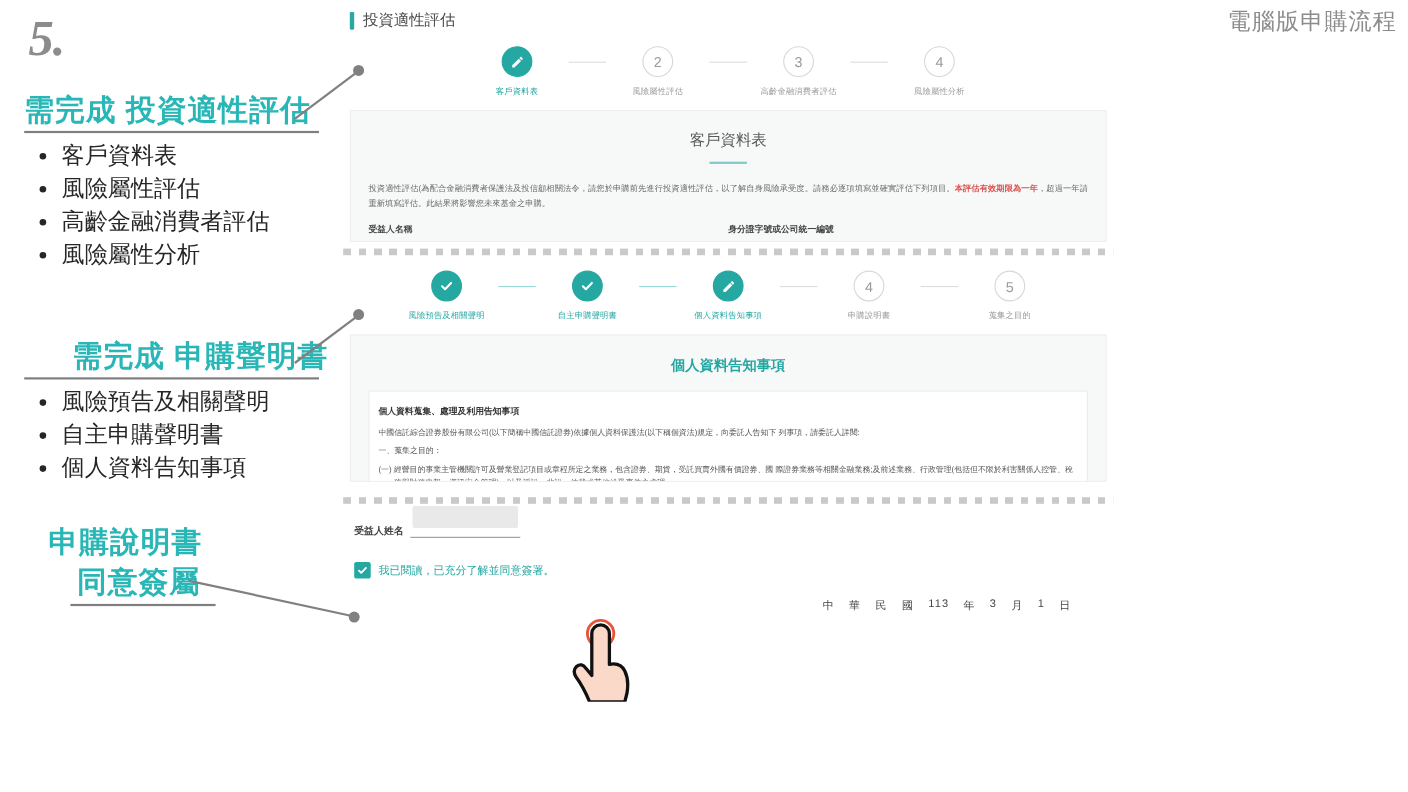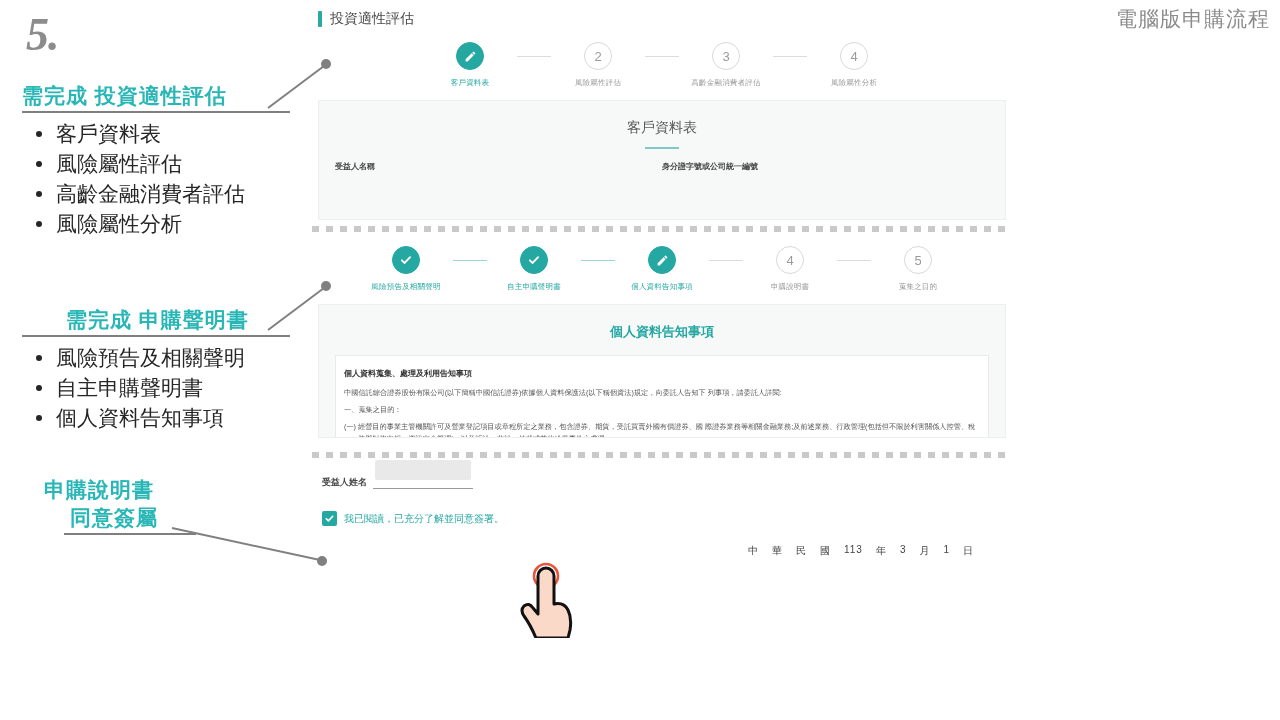--- a/index.html
+++ b/index.html
@@ -12,21 +12,21 @@
 
   
   .slide-num{
     position:absolute;left:26px;top:8px;
     font-family:"Liberation Serif","DejaVu Serif",serif;
     font-size:46px;font-weight:bold;font-style:italic;
     color:#8c8c8c;letter-spacing:-1px;
   }
   .anno{position:absolute;}
   .anno-title{
-    color:#29b6b6;font-size:21px;font-weight:bold;
+    color:#29b6b6;font-size:27px;font-weight:bold;
     letter-spacing:1px;white-space:nowrap;
   }
   .anno-title.two-line{line-height:1.33;}
   .anno-title .indent{display:block;padding-left:26px;}
   .anno-rule{
     height:2px;background:#7f7f7f;margin-top:1px;
   }
   .anno-list{list-style:none;margin:6px 0 0 0;padding:0;}
   .anno-list li{
     position:relative;padding-left:34px;
@@ -238,20 +238,21 @@
       <div class="connector"></div>
       <div class="step">
         <div class="bubble">4</div>
         <div class="lbl">風險屬性分析</div>
       </div>
     </div>
 
     <div class="card" style="margin:12px 12px 0;height:120px;overflow:hidden;">
       <div class="card-title">客戶資料表</div>
       <div class="title-rule"></div>
+      <div class="notice"><span>投資適性評估(為配合金融消費者保護法及投信顧相關法令，請您於申購前先進行投資適性評估，以了解自身風險承受度。請務必逐項填寫並確實評估下列項目。</span><span class="hl">本評估有效期限為一年</span><span>，超過一年請重新填寫評估。此結果將影響您未來基金之申購。</span></div>
       <div class="field-row">
         <div class="f1">受益人名稱</div>
         <div class="f2">身分證字號或公司統一編號</div>
       </div>
     </div>
 
     <div class="dashsep" style="margin:6px 6px 0;"></div>
 
 
     <div class="stepper" style="margin-top:14px;">

